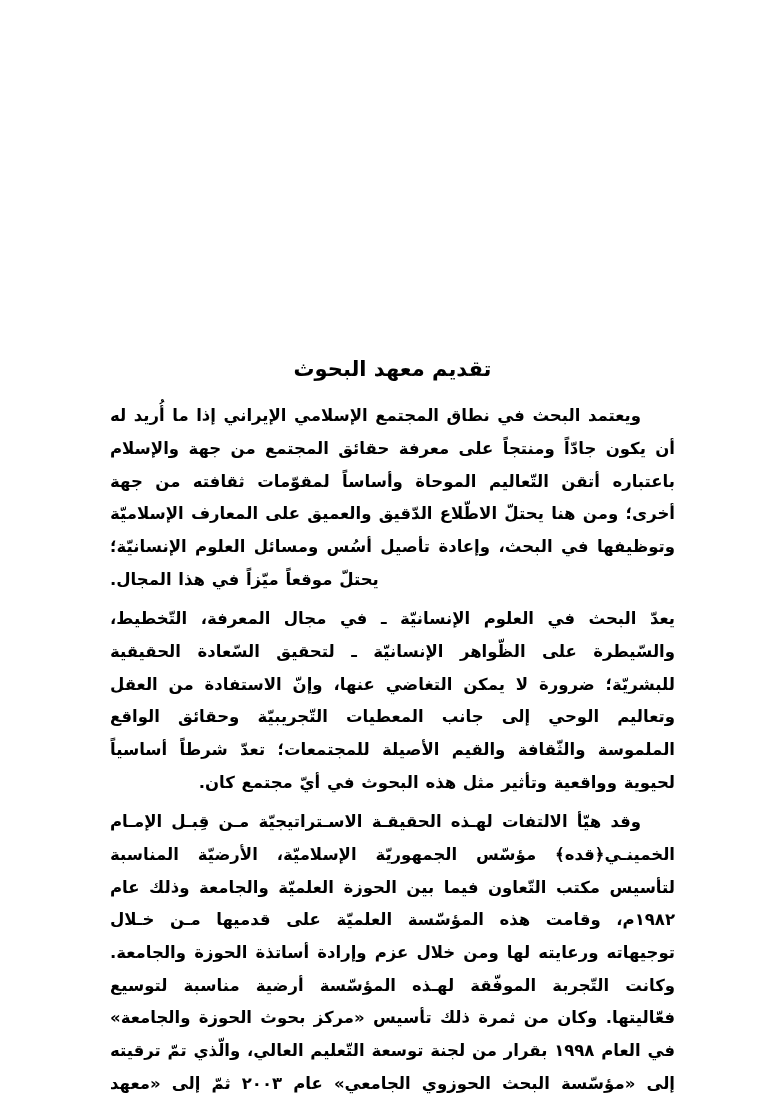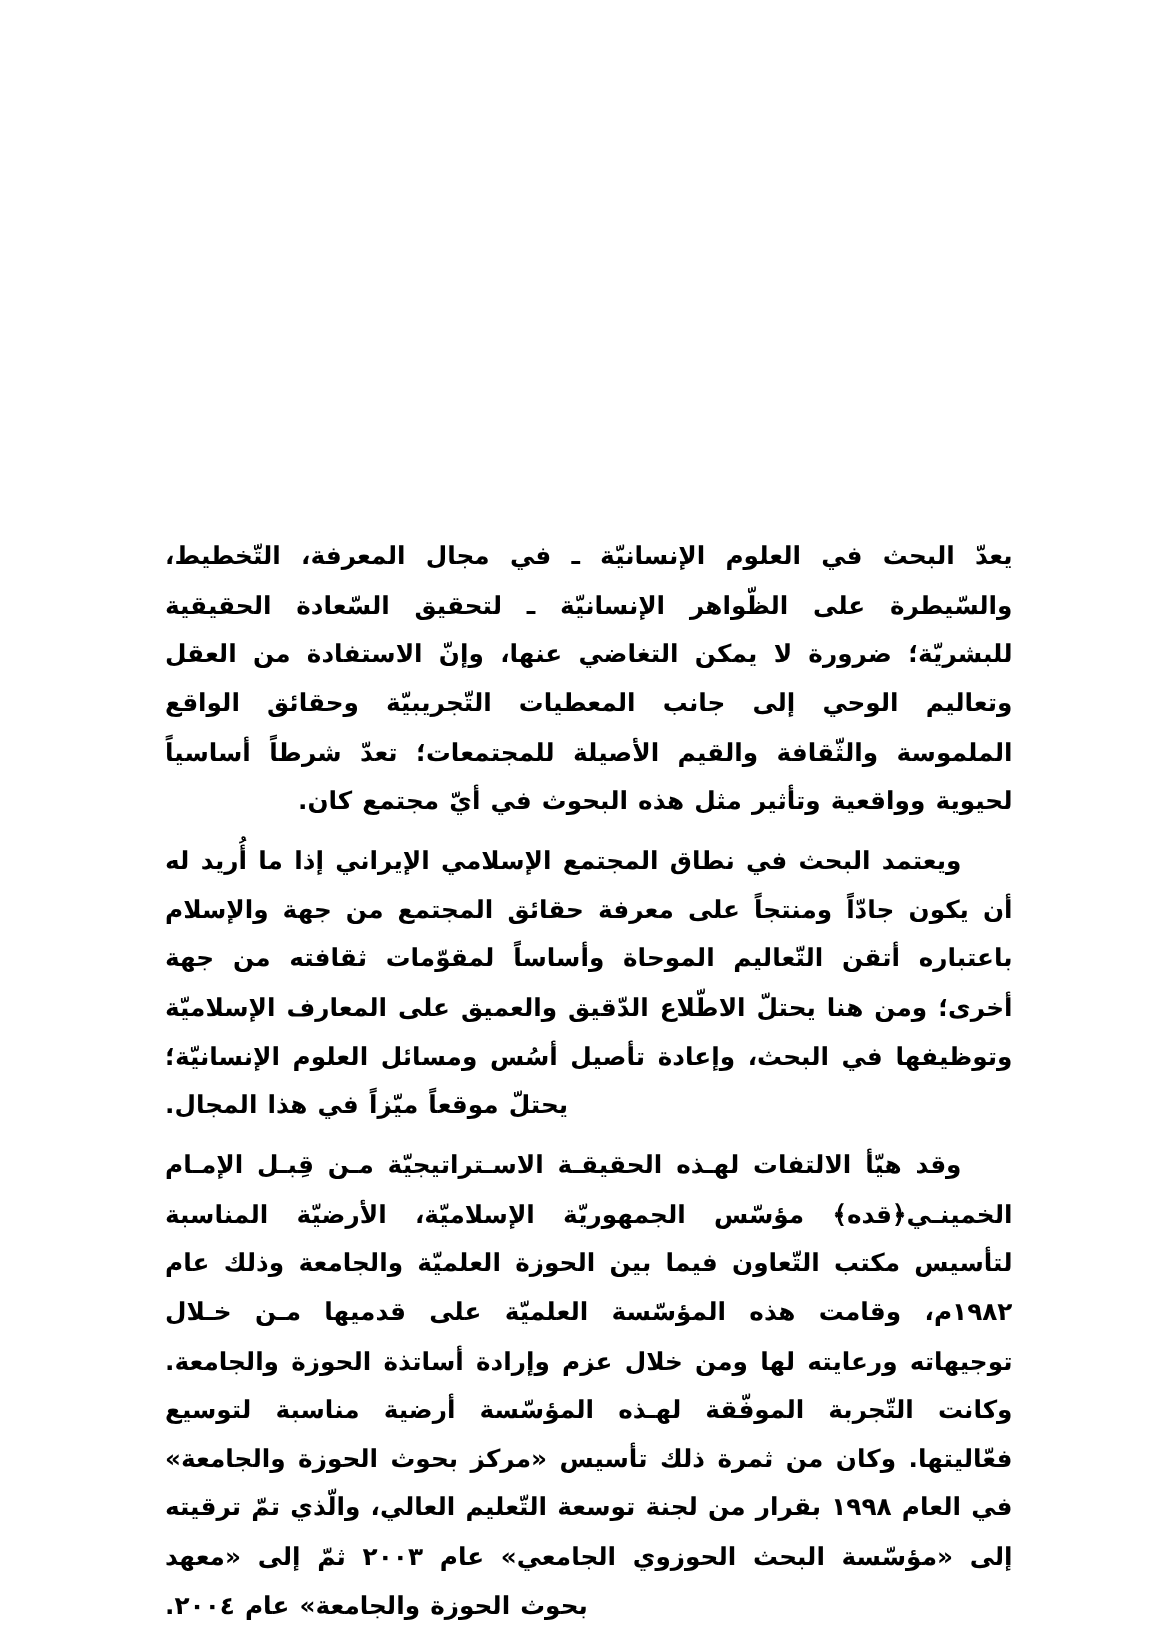--- a/index.html
+++ b/index.html
@@ -60,21 +60,22 @@
   .para.last-left {
     text-align-last: left;
   }
 </style>
 </head>
 <body>
 
 <div class="page">
   <div class="content">
 
+    <h1 class="doc-title">تقديم معهد البحوث</h1>
+
+    <p class="para indent last-left">ويعتمد البحث في نطاق المجتمع الإسلامي الإيراني إذا ما أُريد له أن يكون جادّاً ومنتجاً على معرفة حقائق المجتمع من جهة والإسلام باعتباره أتقن التّعاليم الموحاة وأساساً لمقوّمات ثقافته من جهة أخرى؛ ومن هنا يحتلّ الاطّلاع الدّقيق والعميق على المعارف الإسلاميّة وتوظيفها في البحث، وإعادة تأصيل أسُس ومسائل العلوم الإنسانيّة؛ يحتلّ موقعاً ميّزاً في هذا المجال.</p>
 
     <p class="para last-right">يعدّ البحث في العلوم الإنسانيّة ـ في مجال المعرفة، التّخطيط، والسّيطرة على الظّواهر الإنسانيّة ـ لتحقيق السّعادة الحقيقية للبشريّة؛ ضرورة لا يمكن التغاضي عنها، وإنّ الاستفادة من العقل وتعاليم الوحي إلى جانب المعطيات التّجريبيّة وحقائق الواقع الملموسة والثّقافة والقيم الأصيلة للمجتمعات؛ تعدّ شرطاً أساسياً لحيوية وواقعية وتأثير مثل هذه البحوث في أيّ مجتمع كان.</p>
-
-    <p class="para indent last-left">ويعتمد البحث في نطاق المجتمع الإسلامي الإيراني إذا ما أُريد له أن يكون جادّاً ومنتجاً على معرفة حقائق المجتمع من جهة والإسلام باعتباره أتقن التّعاليم الموحاة وأساساً لمقوّمات ثقافته من جهة أخرى؛ ومن هنا يحتلّ الاطّلاع الدّقيق والعميق على المعارف الإسلاميّة وتوظيفها في البحث، وإعادة تأصيل أسُس ومسائل العلوم الإنسانيّة؛ يحتلّ موقعاً ميّزاً في هذا المجال.</p>
 
     <p class="para indent last-left">وقد هيّأ الالتفات لهـذه الحقيقـة الاسـتراتيجيّة مـن قِبـل الإمـام الخمينـي﴿قده﴾ مؤسّس الجمهوريّة الإسلاميّة، الأرضيّة المناسبة لتأسيس مكتب التّعاون فيما بين الحوزة العلميّة والجامعة وذلك عام ١٩٨٢م، وقامت هذه المؤسّسة العلميّة على قدميها مـن خـلال توجيهاته ورعايته لها ومن خلال عزم وإرادة أساتذة الحوزة والجامعة. وكانت التّجربة الموفّقة لهـذه المؤسّسة أرضية مناسبة لتوسيع فعّاليتها. وكان من ثمرة ذلك تأسيس «مركز بحوث الحوزة والجامعة» في العام ١٩٩٨ بقرار من لجنة توسعة التّعليم العالي، والّذي تمّ ترقيته إلى «مؤسّسة البحث الحوزوي الجامعي» عام ٢٠٠٣ ثمّ إلى «معهد بحوث الحوزة والجامعة» عام ٢٠٠٤.</p>
 
   </div>
 </div>
 
 </body></html>

